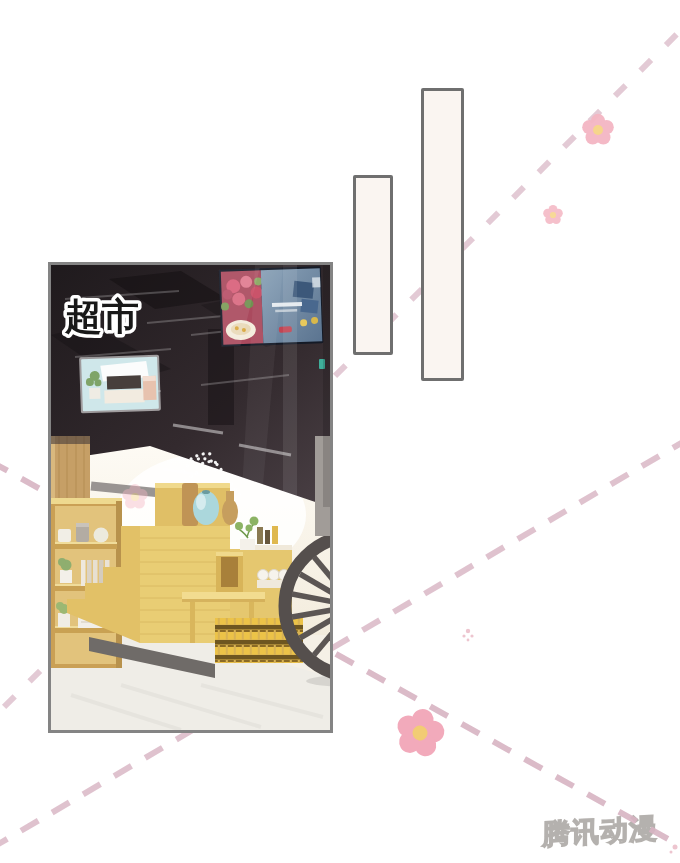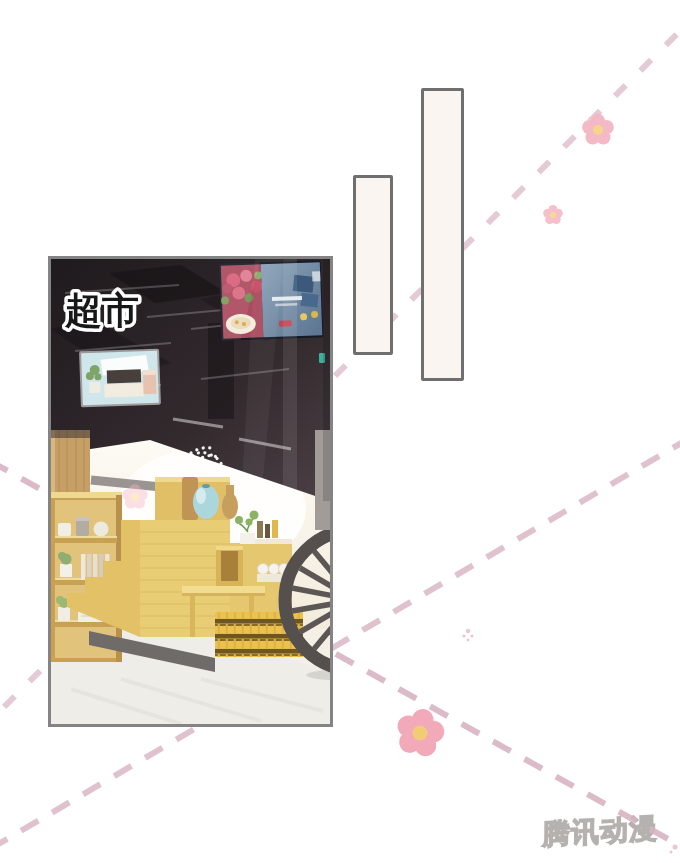--- a/index.html
+++ b/index.html
@@ -4,21 +4,21 @@
 <style>
   html,body{margin:0;padding:0;}
   body{
     width:680px;height:863px;position:relative;overflow:hidden;
     background:#ffffff;
     font-family:"Liberation Sans","DejaVu Sans",sans-serif;
   }
   .layer{position:absolute;left:0;top:0;width:680px;height:863px;pointer-events:none;}
   
   .panel{
-    position:absolute;left:48px;top:256px;width:285px;height:471px;
+    position:absolute;left:48px;top:262px;width:285px;height:471px;
     box-sizing:border-box;border:3px solid var(--panel-border,#848484);
     background:#f5f0e6;
   }
   .panel svg{position:absolute;left:0;top:0;}
   
   .bubble{
     position:absolute;box-sizing:border-box;
     background:var(--bubble-fill,#faf5f1);
     border:3px solid var(--bubble-border,#6f6f6f);
     border-radius:2px;

